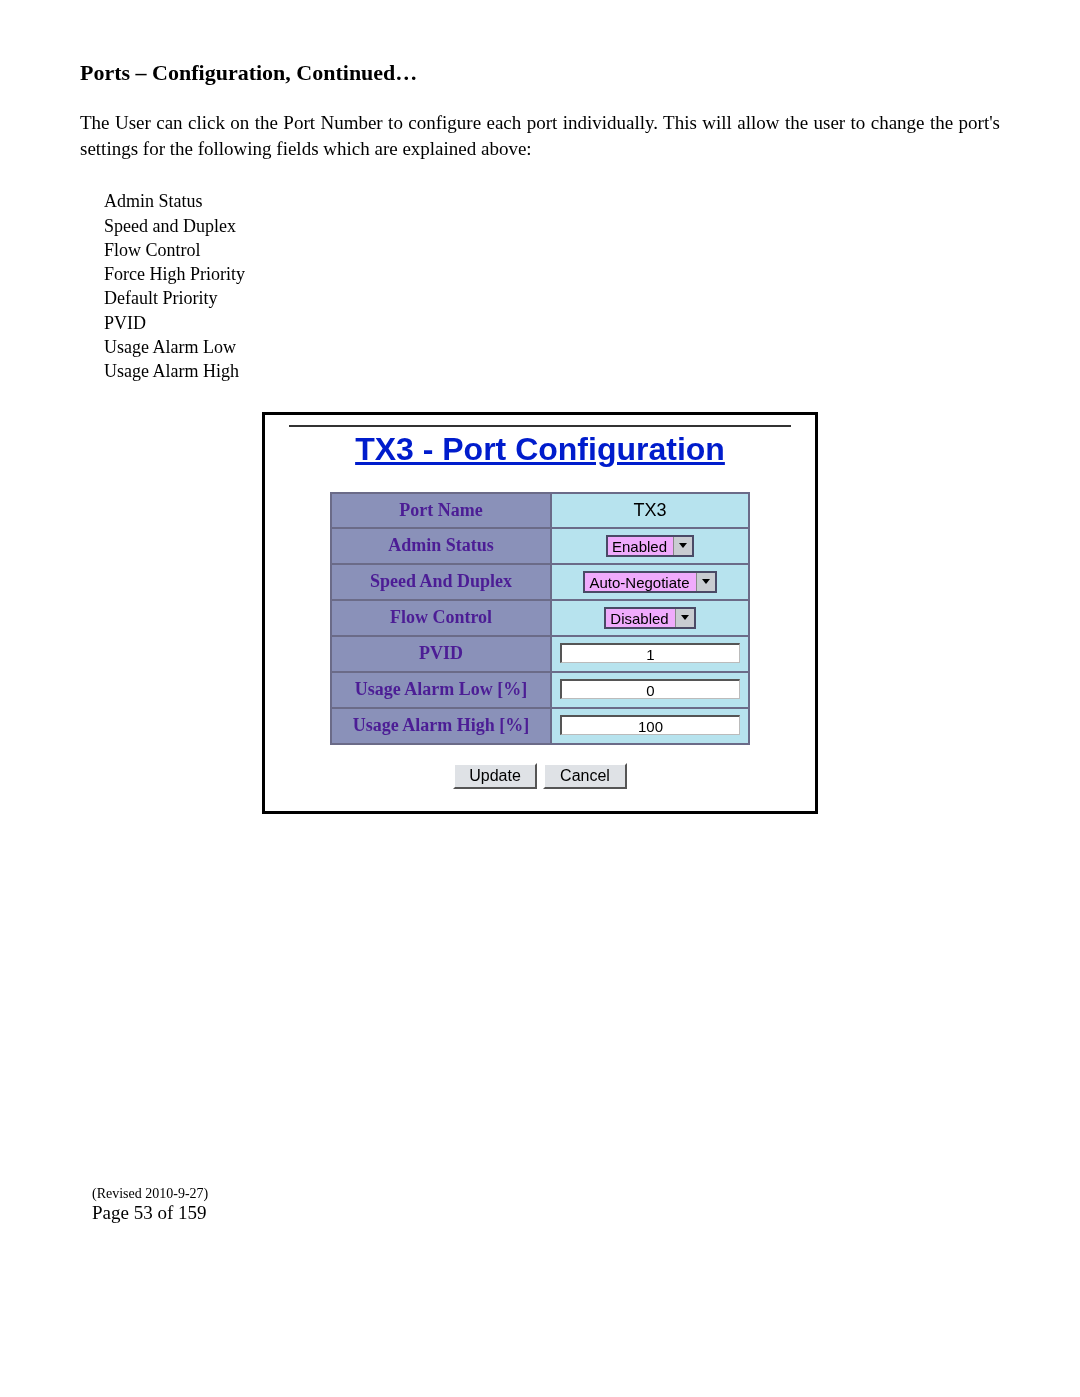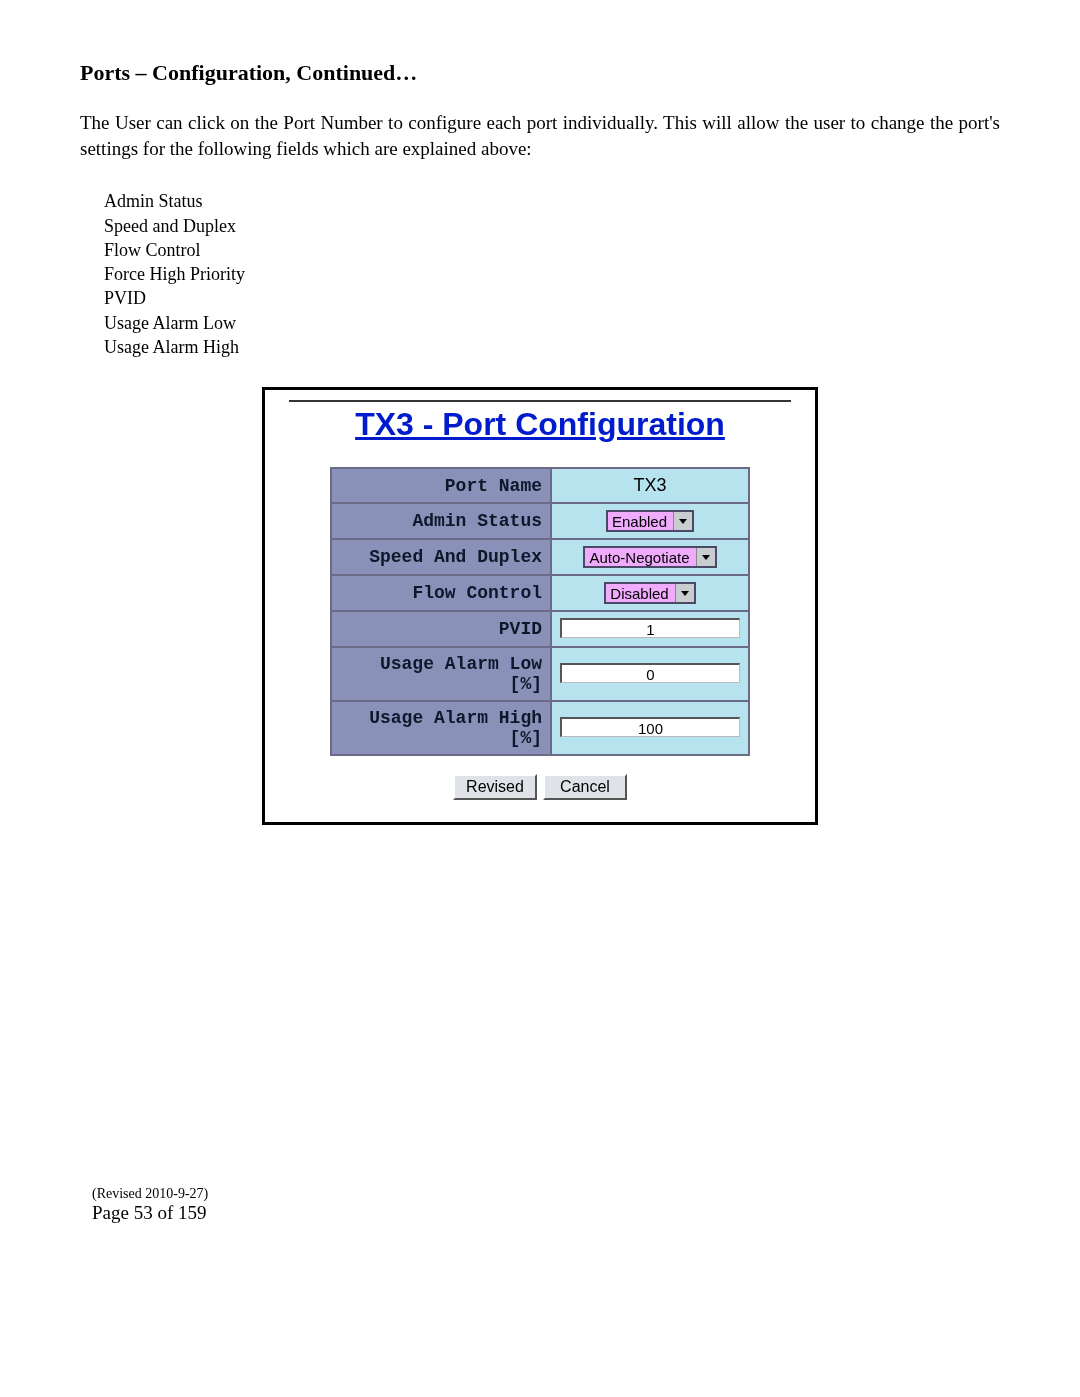--- a/index.html
+++ b/index.html
@@ -63,25 +63,24 @@
     font-family: "Times New Roman", Times, serif;
   }
   table.config td {
     border: 2px solid #6b6b88;
     padding: 6px 8px;
     font-size: 18px;
     vertical-align: middle;
   }
   td.lbl {
     background: #8a91b9;
-    color: #0f172a;
+    color: #4c1d95;
     font-weight: bold;
-    text-align: right;
+    text-align: center;
     width: 55%;
-    font-family: Liberation Mono, monospace;
   }
   td.val {
     background: #b7e3ee;
     color: #000;
     text-align: center;
     font-family: Arial, Helvetica, sans-serif;
     font-size: 16px;
   }
   .fake-select {
     display: inline-flex;
@@ -171,20 +170,21 @@
 
   <h2 class="section-heading">Ports – Configuration, Continued…</h2>
 
   <p class="body-text">The User can click on the Port Number to configure each port individually.  This will allow the user to change the port's settings for the following fields which are explained above:</p>
 
   <div class="field-list">
     <div>Admin Status</div>
     <div>Speed and Duplex</div>
     <div>Flow Control</div>
     <div>Force High Priority</div>
+    <div>Default Priority</div>
     <div>PVID</div>
     <div>Usage Alarm Low</div>
     <div>Usage Alarm High</div>
   </div>
 
   <div class="panel-frame">
     <a class="panel-title">TX3 - Port Configuration</a>
 
     <table class="config">
       <tbody>
@@ -234,21 +234,21 @@
       <tr>
         <td class="lbl">Usage Alarm High [%]</td>
         <td class="val">
           <span class="fake-input">100</span>
         </td>
       </tr>
     </tbody>
       </table>
 
     <div class="btn-row">
-      <span class="fake-button">Revised</span>
+      <span class="fake-button">Update</span>
       <span class="fake-button">Cancel</span>
     </div>
   </div>
 
   <div class="footer">
     <span class="rev">(Revised 2010-9-27)</span>
     <span class="pg">Page 53 of 159</span>
   </div>
 
 </div>

